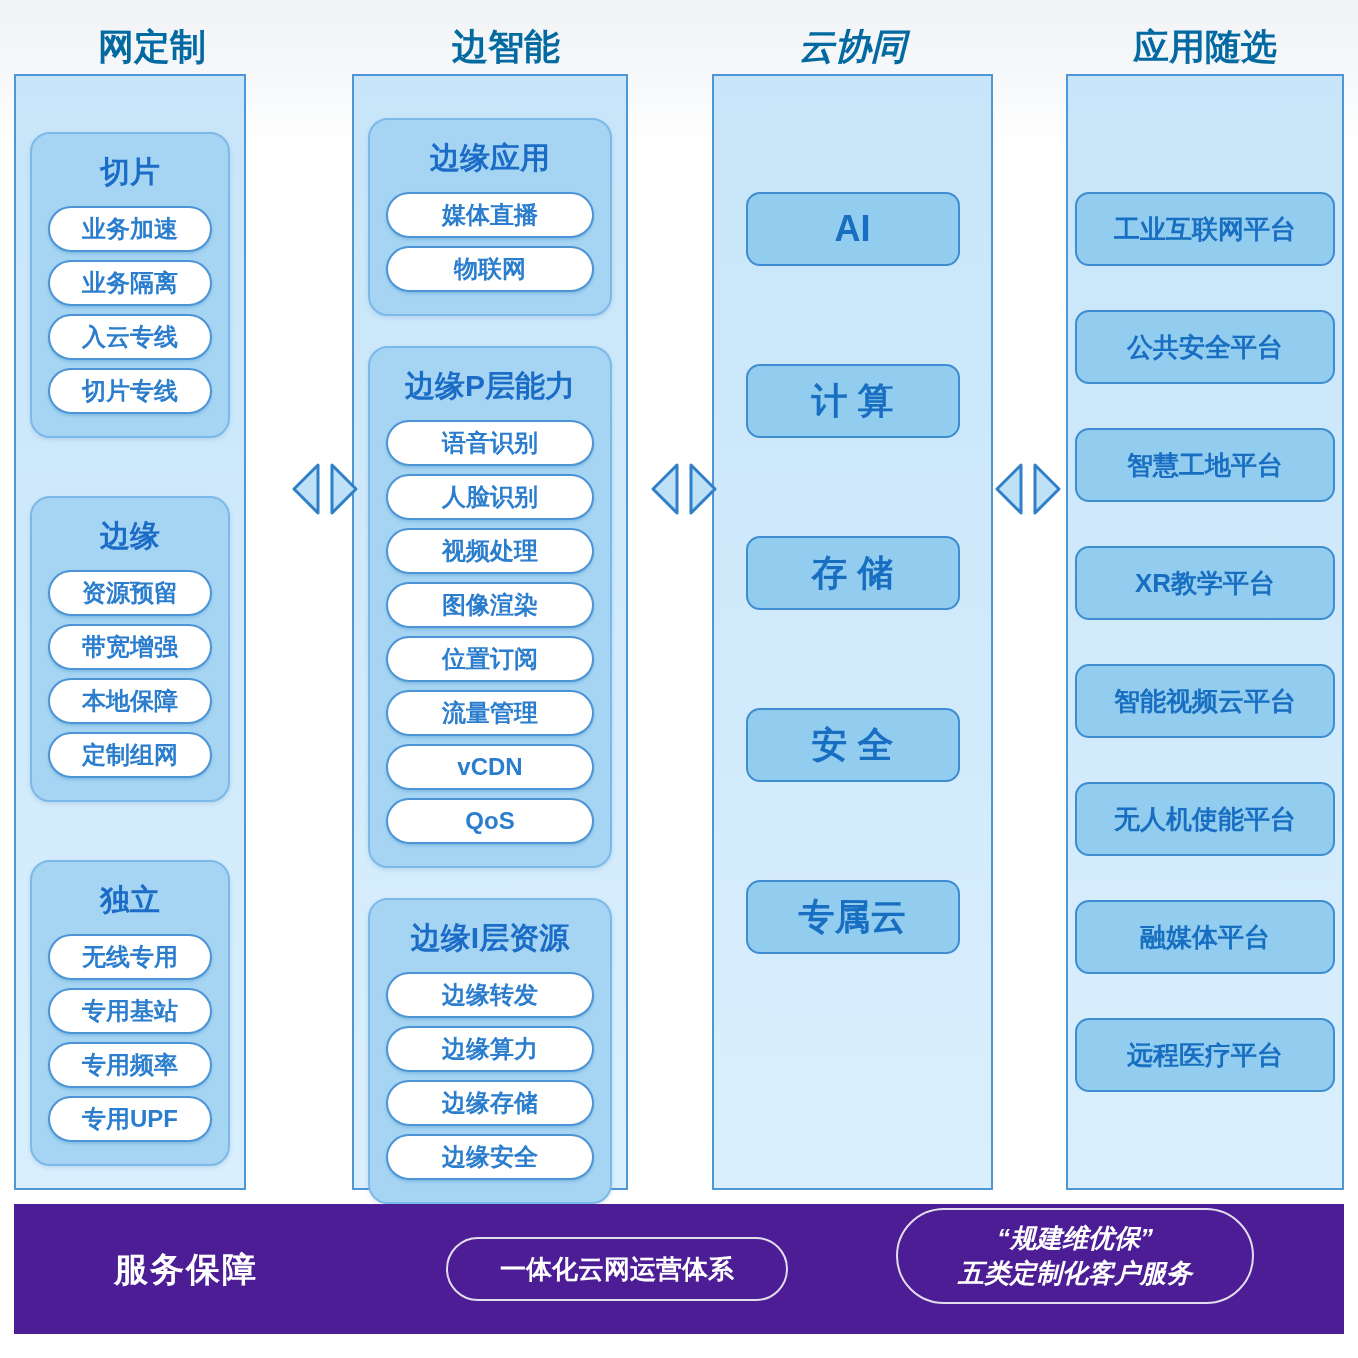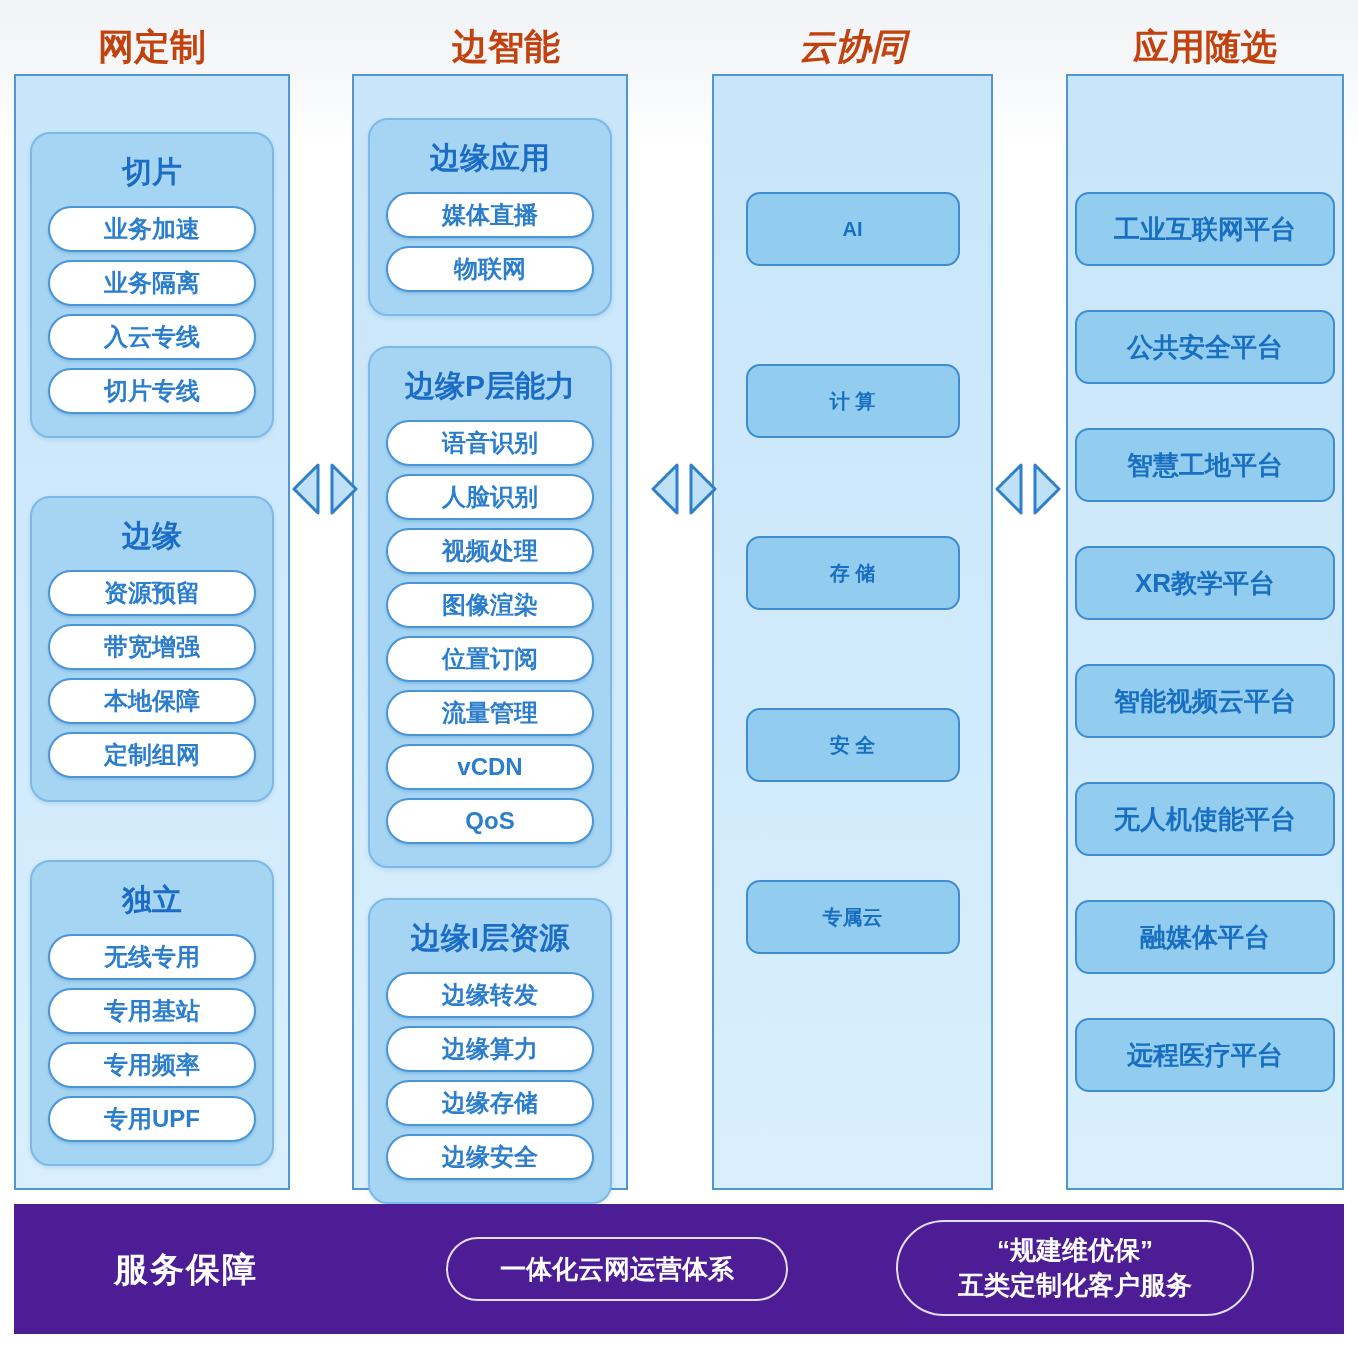--- a/index.html
+++ b/index.html
@@ -9,33 +9,33 @@
     background:#ffffff;
     font-family:"Liberation Sans","DejaVu Sans",sans-serif;
     overflow:hidden;
   }
   .topband{
     position:absolute;left:0;top:0;width:1358px;height:150px;
     background:linear-gradient(180deg,#f1f3f6 0%,#f5f7f9 45%,rgba(255,255,255,0) 100%);
   }
   .colheader{
     position:absolute;top:24px;height:46px;line-height:46px;
-    text-align:center;font-size:36px;font-weight:bold;color:#c2410c;
+    text-align:center;font-size:36px;font-weight:bold;color:#0369a1;
   }
   .h1{left:14px;width:276px;}
   .h2{left:368px;width:276px;}
   .h3{left:712px;width:281px;font-style:italic;}
   .h4{left:1066px;width:278px;}
   .col{
     position:absolute;top:74px;height:1116px;box-sizing:border-box;
     border:2px solid #4e96d4;
     background:linear-gradient(180deg,#c8e5f9 0%,#d2ebfc 60%,#d9effd 100%);
     display:flex;flex-direction:column;
   }
-  .col1{left:14px;width:276px;padding:56px 14px 0;gap:58px;}
+  .col1{left:14px;width:232px;padding:56px 14px 0;gap:58px;}
   .col2{left:352px;width:276px;padding:42px 14px 0;gap:30px;}
   .col3{left:712px;width:281px;padding:116px 0 0;gap:98px;}
   .col4{left:1066px;width:278px;padding:116px 0 0;gap:44px;}
   .group{
     box-sizing:border-box;border-radius:20px;
     background:#a6d5f3;border:2px solid #7db9e8;
     padding:20px 16px 22px;
     box-shadow:0 2px 4px rgba(60,120,180,.18);
   }
   .gtitle{
@@ -47,21 +47,21 @@
     height:46px;box-sizing:border-box;border-radius:26px;
     background:#ffffff;border:2px solid #4b94d5;
     display:flex;align-items:center;justify-content:center;
     font-size:24px;font-weight:bold;color:#2b7dcd;
     box-shadow:0 2px 3px rgba(41,121,185,.25);
   }
   .block{
     width:214px;height:74px;box-sizing:border-box;margin:0 auto;
     border-radius:14px;background:#92ccee;border:2px solid #3e8dd1;
     display:flex;align-items:center;justify-content:center;
-    font-size:20px;font-weight:bold;color:#186fc2;
+    font-size:36px;font-weight:bold;color:#186fc2;
     flex:0 0 auto;
   }
   .col4 .block{width:260px;font-size:26px;}
   .chev{position:absolute;top:462px;}
   .chev polygon{fill:#bfe1f8;stroke:#2f80c8;stroke-width:3;stroke-linejoin:round;}
   .c1{left:291px;} .c2{left:650px;} .c3{left:994px;}
   .footer{
     position:absolute;left:14px;top:1204px;width:1330px;height:130px;
     background:#4c1d95;
   }
@@ -69,21 +69,21 @@
     position:absolute;left:100px;top:0;height:130px;line-height:130px;
     font-size:34px;font-weight:bold;color:#ffffff;letter-spacing:2px;
   }
   .fpill{
     position:absolute;box-sizing:border-box;
     border:2px solid rgba(255,255,255,.85);
     color:#ffffff;font-weight:bold;
     display:flex;flex-direction:column;align-items:center;justify-content:center;
   }
   .fpill1{left:432px;top:33px;width:342px;height:64px;border-radius:32px;font-size:26px;text-align:right;}
-  .fpill2{left:882px;top:16px;width:358px;height:96px;border-radius:48px;font-size:26px;line-height:1.35;}
+  .fpill2{left:882px;top:4px;width:358px;height:96px;border-radius:48px;font-size:26px;line-height:1.35;font-style:italic;}
 </style>
 </head>
 <body>
 
 <div class="canvas">
   <div class="topband"></div>
 
   <div class="colheader h1">网定制</div>
   <div class="colheader h2">边智能</div>
   <div class="colheader h3">云协同</div>

